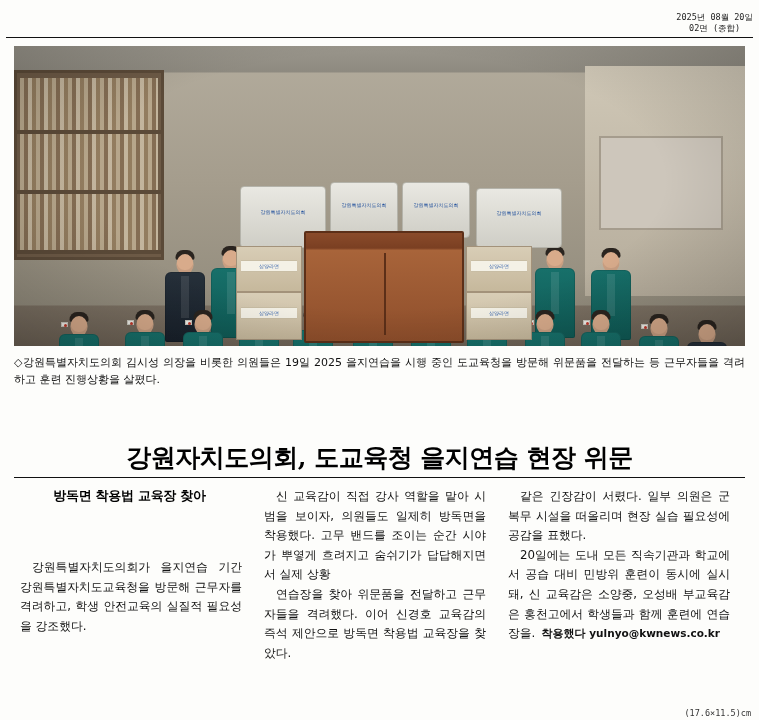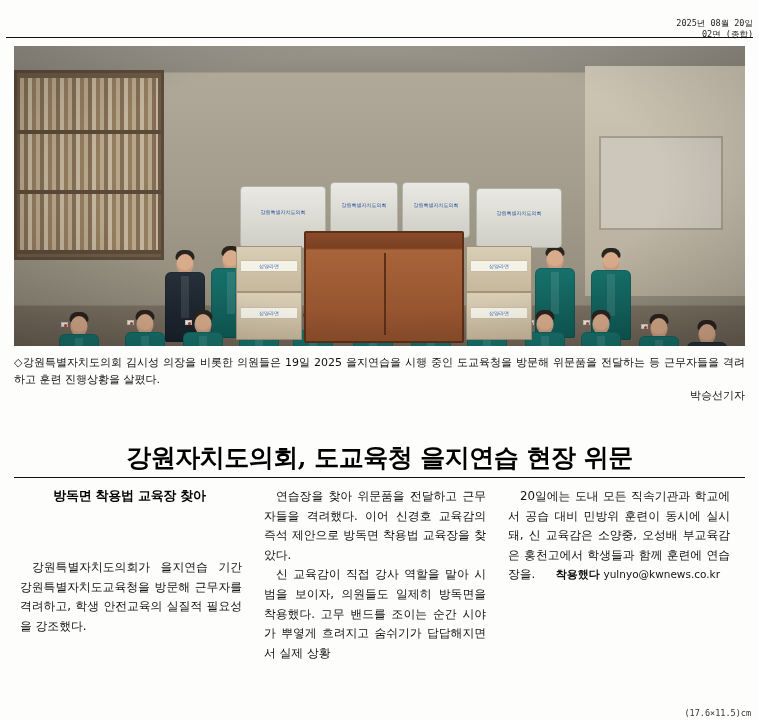--- a/index.html
+++ b/index.html
@@ -28,22 +28,22 @@
     font-family: "DejaVu Serif", "Liberation Serif", serif;
     font-size: 27px;
     font-weight: 700;
     letter-spacing: 2px;
     color: #111;
     line-height: 32px;
     white-space: nowrap;
   }
   .masthead-meta {
     position: absolute;
-    right: 6px; top: 18px;
-    text-align: right;
+    right: 6px; top: 12px;
+    text-align: center;
     font-size: 8.5px;
     color: #222;
     line-height: 11px;
     font-family: "DejaVu Sans Mono", "Liberation Mono", monospace;
   }
   .rule-top {
     position: absolute;
     left: 6px; right: 6px; top: 37px;
     border-top: 1.5px solid #111;
   }
@@ -230,21 +230,21 @@
   #col2 { left: 250px; }
   #col3 { left: 494px; }
   .byline {
     position: absolute;
     right: 10px; bottom: 0;
     font-size: 11px;
     font-weight: 700;
     color: #111;
     white-space: nowrap;
   }
-  .byline .mail { font-weight: 400; font-size: 10.5px; }
+  .byline .mail { font-weight: 700; font-size: 10.5px; }
 
   
   .footer {
     position: absolute;
     right: 8px; bottom: 2px;
     font-size: 8.5px;
     color: #333;
     font-family: "DejaVu Sans Mono", "Liberation Mono", monospace;
   }
 </style>
@@ -410,36 +410,36 @@
       </div>
       <div class="box" style="left:452px; top:246px; width:66px; height:48px;">
         <div class="band">삼양라면</div>
       </div>
 
       <div class="photo-vignette"></div>
     </div>
   </div>
 
   <div class="caption">◇강원특별자치도의회 김시성 의장을 비롯한 의원들은 19일 2025 을지연습을 시행 중인 도교육청을 방문해 위문품을 전달하는 등 근무자들을 격려하고 훈련 진행상황을 살폈다.</div>
-  <div class="caption-credit">박승선기자</div>
 
   <h1 class="headline">강원자치도의회, 도교육청 을지연습 현장 위문</h1>
   <div class="rule-head"></div>
 
   <div class="subhead">방독면 착용법 교육장 찾아</div>
 
   <div class="cols">
     <div class="col" id="col1">
       <p>강원특별자치도의회가 을지연습 기간 강원특별자치도교육청을 방문해 근무자를 격려하고, 학생 안전교육의 실질적 필요성을 강조했다.</p>
     </div>
     <div class="col" id="col2">
+      <p>신 교육감이 직접 강사 역할을 맡아 시범을 보이자, 의원들도 일제히 방독면을 착용했다. 고무 밴드를 조이는 순간 시야가 뿌옇게 흐려지고 숨쉬기가 답답해지면서 실제 상황</p>
       <p>연습장을 찾아 위문품을 전달하고 근무자들을 격려했다. 이어 신경호 교육감의 즉석 제안으로 방독면 착용법 교육장을 찾았다.</p>
-      <p>신 교육감이 직접 강사 역할을 맡아 시범을 보이자, 의원들도 일제히 방독면을 착용했다. 고무 밴드를 조이는 순간 시야가 뿌옇게 흐려지고 숨쉬기가 답답해지면서 실제 상황</p>
     </div>
     <div class="col" id="col3">
+      <p>같은 긴장감이 서렸다. 일부 의원은 군 복무 시설을 떠올리며 현장 실습 필요성에 공감을 표했다.</p>
       <p>20일에는 도내 모든 직속기관과 학교에서 공습 대비 민방위 훈련이 동시에 실시돼, 신 교육감은 소양중, 오성배 부교육감은 홍천고에서 학생들과 함께 훈련에 연습장을.</p>
       <div class="byline">
         <span>착용했다</span>
         <span class="mail">yulnyo@kwnews.co.kr</span>
       </div>
     </div>
   </div>
 
   <div class="footer">(17.6×11.5)cm</div>
 </div>

